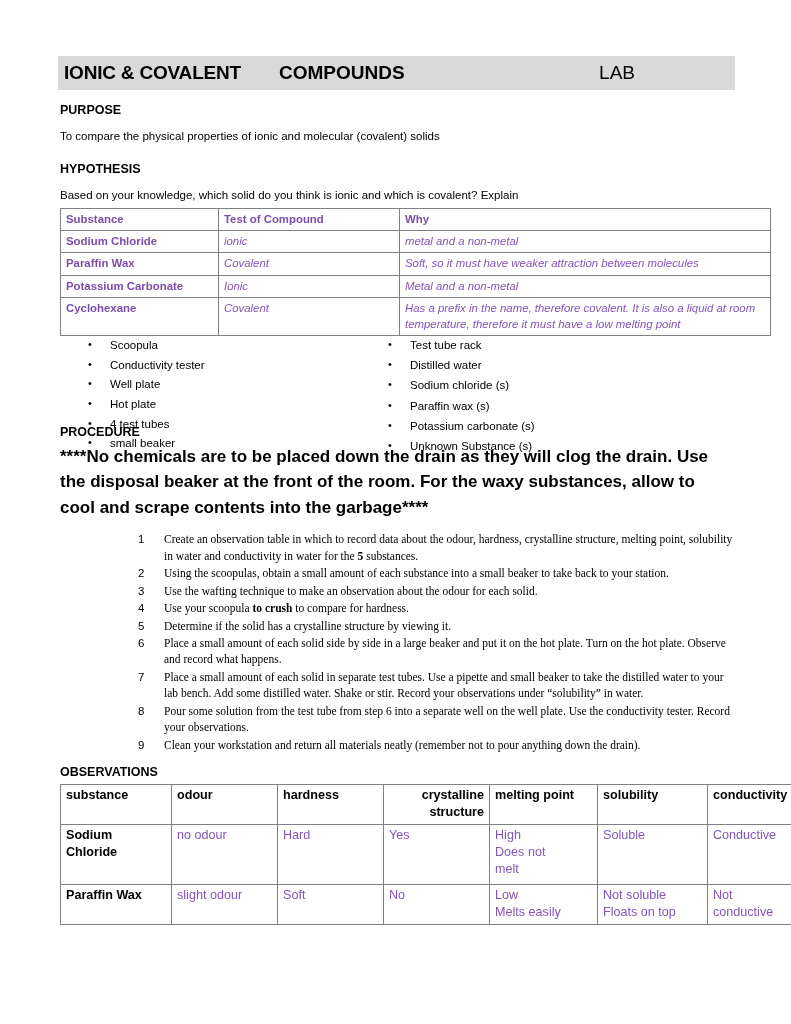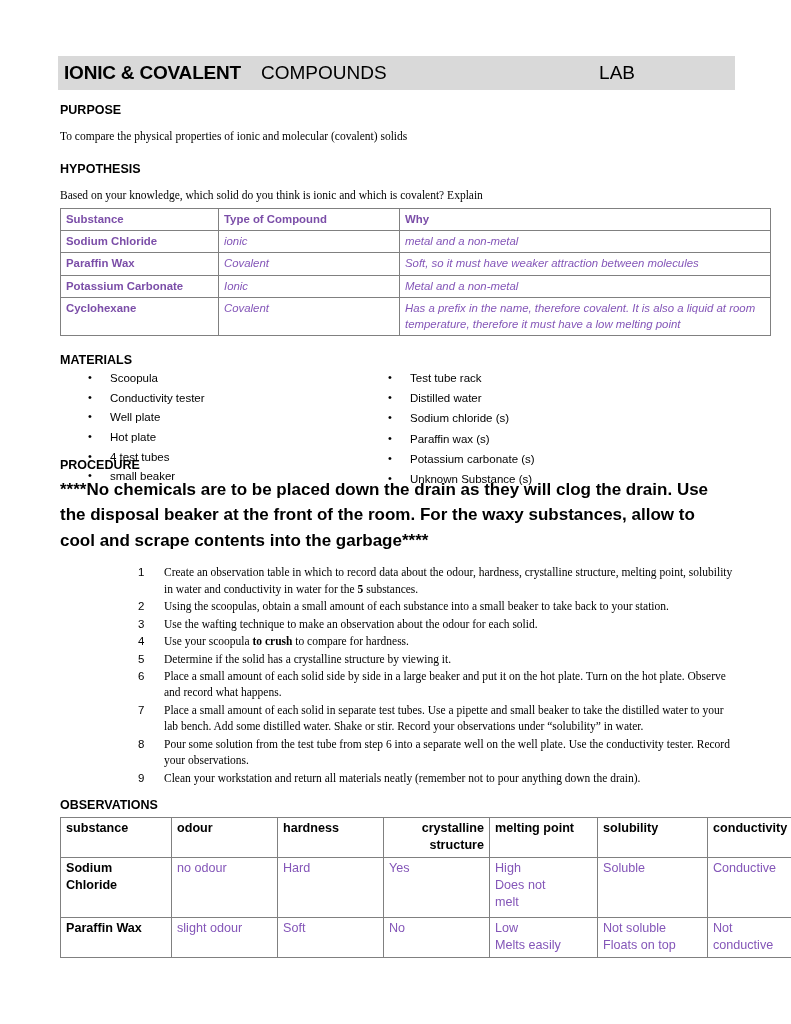--- a/index.html
+++ b/index.html
@@ -32,22 +32,22 @@
     margin-bottom: 13px;
   }
   .title-main {
     font-size: 19px;
     font-weight: bold;
     letter-spacing: -0.2px;
     white-space: pre;
   }
   .title-sub {
     font-size: 19px;
-    font-weight: normal;
-    margin-left: 20px;
+    font-weight: bold;
+    margin-left: 38px;
     white-space: pre;
   }
   .title-lab {
     font-size: 19px;
     font-weight: normal;
     margin-left: auto;
     margin-right: 90px;
     white-space: pre;
   }
 
@@ -57,21 +57,20 @@
     font-weight: bold;
     margin: 0 0 4px 2px;
   }
   .section-heading.spaced {
     margin-top: 17px;
   }
   .body-line {
     font-size: 11.5px;
     margin: 12px 0 5px 2px;
     line-height: 1.35;
-    font-family: Liberation Serif, serif;
   }
 
   
   table.doc-table {
     border-collapse: collapse;
     width: 677px;
     margin-left: 2px;
     table-layout: fixed;
     border-radius: 17px;
   }
@@ -205,21 +204,21 @@
   <div class="section-heading">PURPOSE</div>
   <div class="body-line">To compare the physical properties of ionic and  molecular (covalent) solids</div>
 
   <div class="section-heading spaced">HYPOTHESIS</div>
   <div class="body-line">Based on your knowledge, which solid do you think is ionic and which is covalent?  Explain</div>
 
   <table class="doc-table hyp-table">
     <tbody>
         <tr>
       <td class="c0"><span class="hyp-head">Substance</span></td>
-      <td class="c1"><span class="hyp-head">Type of Compound</span></td>
+      <td class="c1"><span class="hyp-head">Test of Compound</span></td>
       <td class="c2"><span class="hyp-head">Why</span></td>
     </tr>
     <tr>
       <td class="c0"><span class="hyp-name">Sodium Chloride</span></td>
       <td class="c1"><span class="hyp-val">ionic</span></td>
       <td class="c2"><span class="hyp-val">metal and a non-metal</span></td>
     </tr>
     <tr>
       <td class="c0"><span class="hyp-name">Paraffin Wax</span></td>
       <td class="c1"><span class="hyp-val">Covalent</span></td>
@@ -231,21 +230,20 @@
       <td class="c2"><span class="hyp-val">Metal and a non-metal</span></td>
     </tr>
     <tr>
       <td class="c0"><span class="hyp-name">Cyclohexane</span></td>
       <td class="c1"><span class="hyp-val">Covalent</span></td>
       <td class="c2"><span class="hyp-val">Has a prefix in the name, therefore covalent. It is also a liquid at room temperature, therefore it must have a low melting point</span></td>
     </tr>
   </tbody>
     </table>
 
-  <div class="section-heading spaced">MATERIALS</div>
   <div class="materials">
     <div class="mat-col left">
       <ul class="mat-list">
         <li>Scoopula</li>
         <li>Conductivity tester</li>
         <li>Well plate</li>
         <li>Hot plate</li>
         <li>4 test tubes</li>
         <li>small beaker</li>
       </ul>

